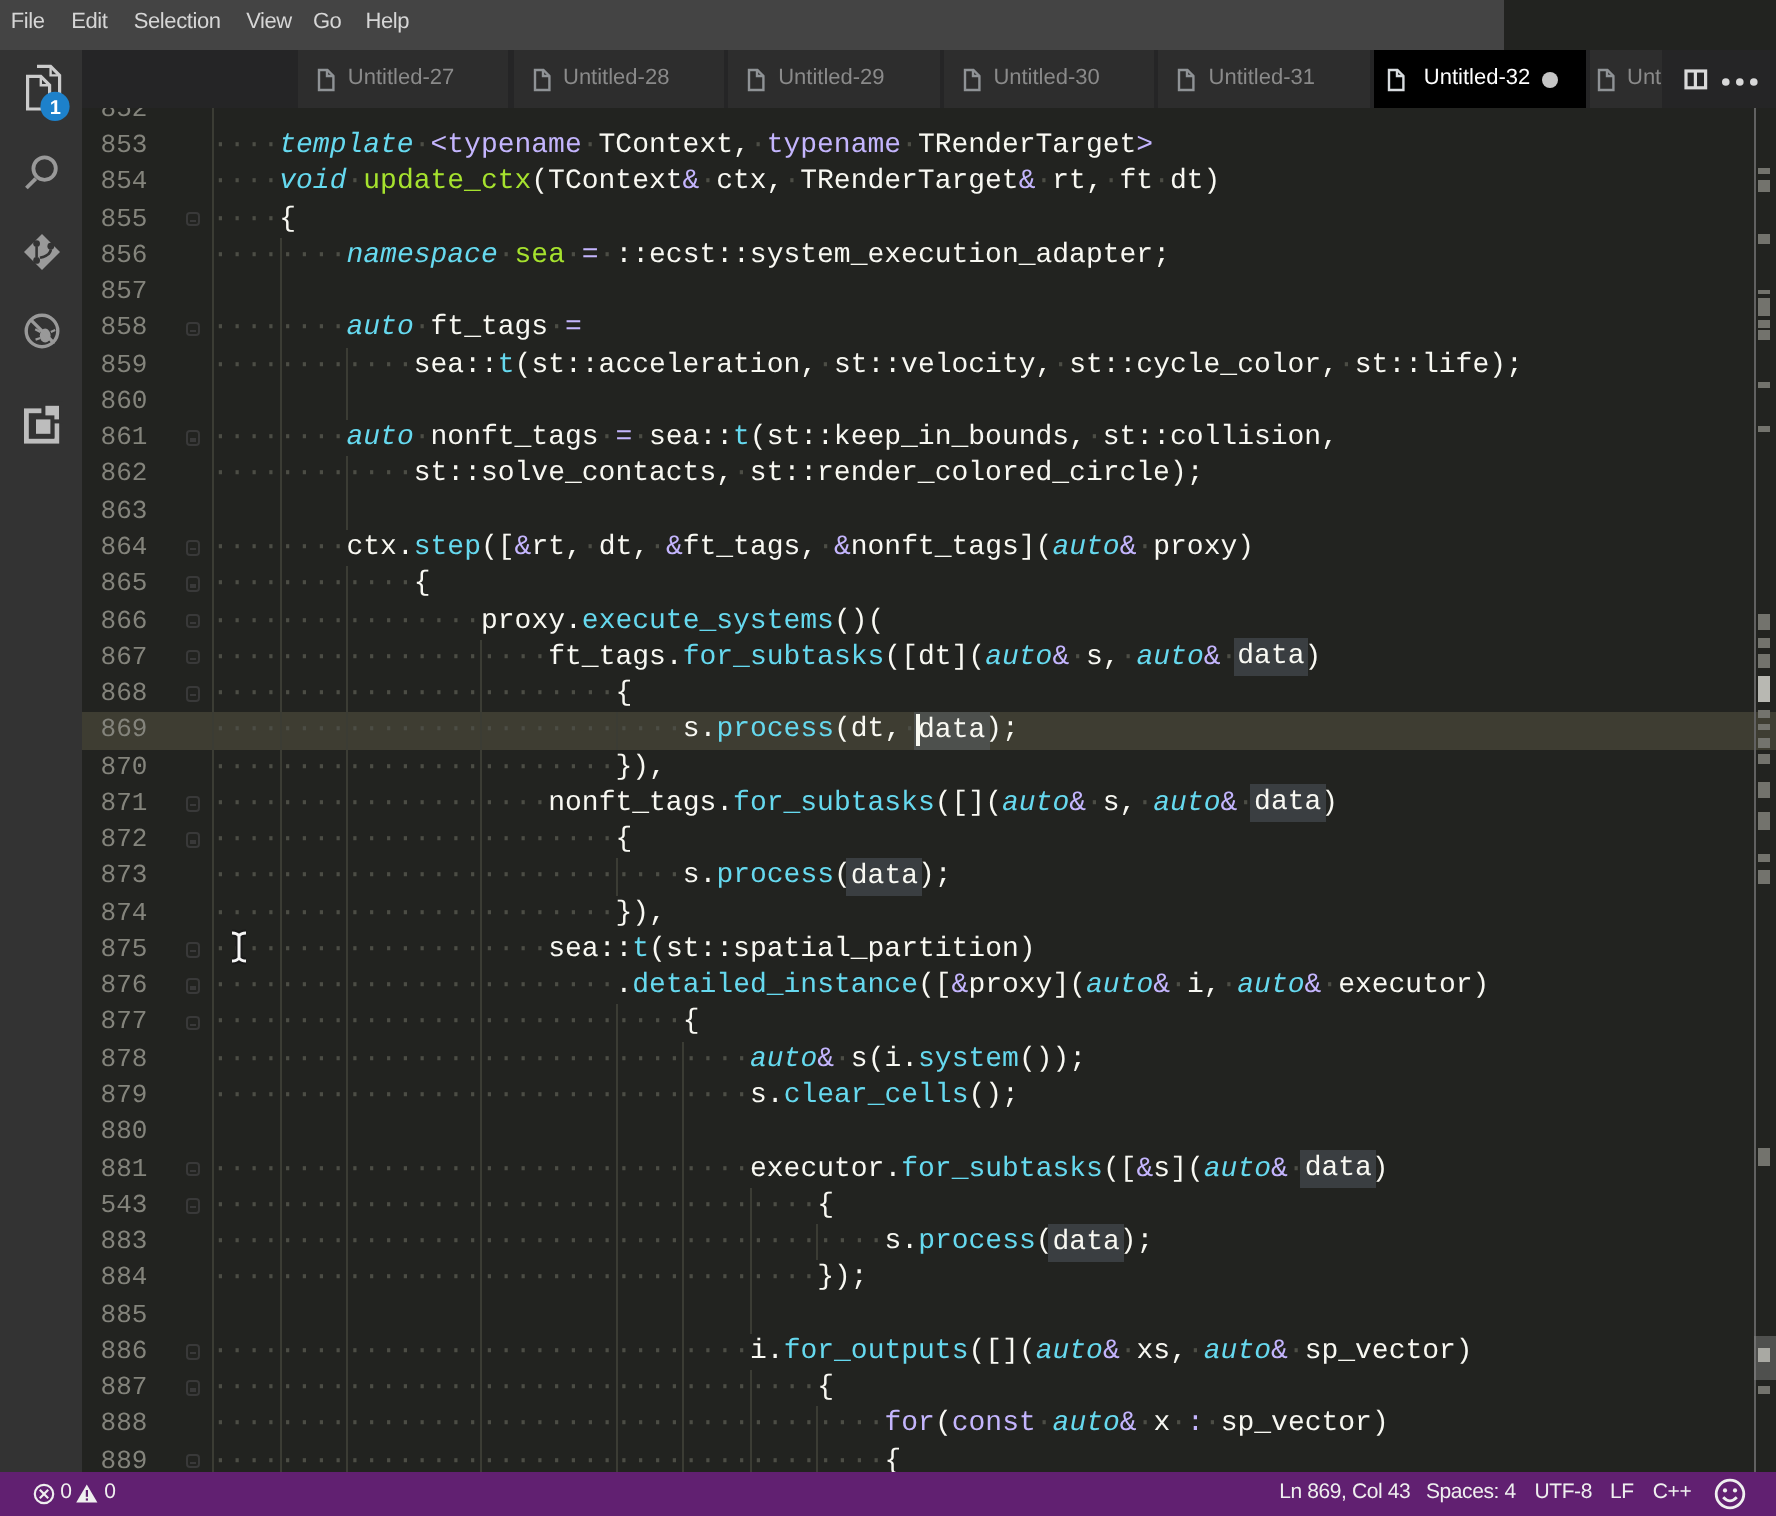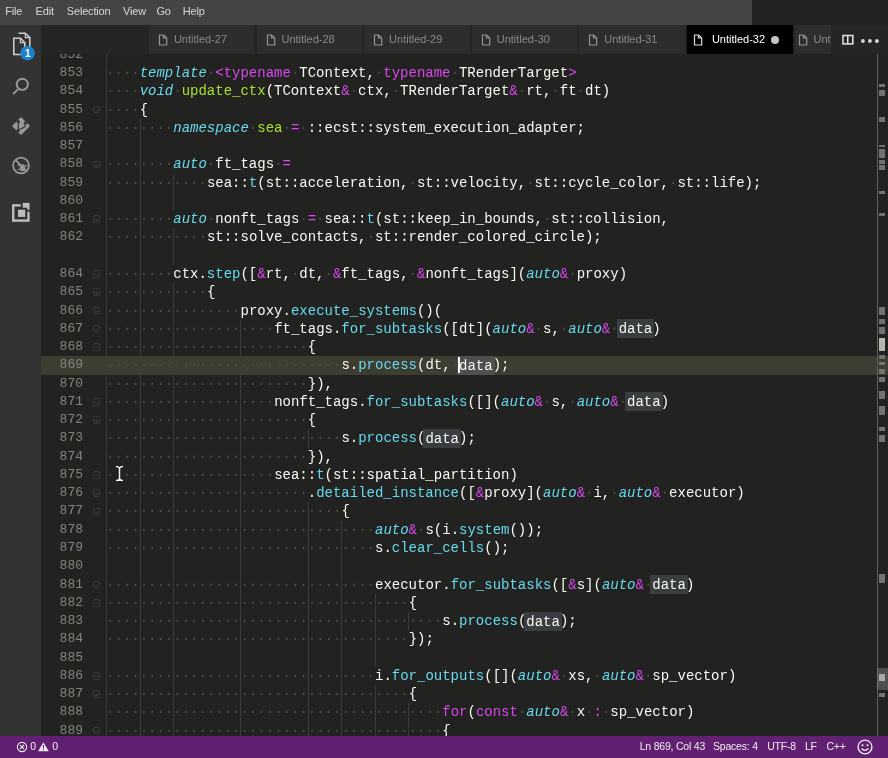--- a/index.html
+++ b/index.html
@@ -10,25 +10,25 @@
 .ti{position:absolute;left:9px;top:9px}
 .atab{background:#000000;color:#fff}
 .ptab .ti{left:3px}
 .atab .ti{left:6px}
 .ptab span{left:19px}
 .dot{position:absolute;left:84px !important;top:11px !important;width:8px;height:8px;border-radius:50%;background:#c5c5c5}
 #acts{position:absolute;right:0;top:0;width:56px;height:29px;background:#252526}
 #abar{position:absolute;left:0;top:25px;width:41px;bottom:22px;background:#333333}
 #editor{position:absolute;left:41px;top:54px;right:0;bottom:22px;background:#222320;overflow:hidden}
 .row{position:absolute;left:0;width:100%;height:18.27px;line-height:18.27px;font-family:"Liberation Mono",monospace;font-size:14px;white-space:pre}
-.ln{position:absolute;left:0;width:42px;text-align:right;color:#84847c;font-size:13px}
+.ln{position:absolute;left:0;width:42px;text-align:center;color:#84847c;font-size:13px}
 .ct{position:absolute;left:65.0px;color:#f8f8f2}
 .ct i{font-style:normal;color:#4c4d45}
 .k{color:#66d9ef;font-style:italic}
-.p{color:#d946ef}
+.p{color:#c4b5fd}
 .c{color:#66d9ef}
 .g{color:#a6e22e}
 .h{background:rgba(110,122,138,.32);padding:1.5px 2px;margin:0 -2px}
 .gd{position:absolute;width:1px;background:#3b3c34}
 .fold{position:absolute;left:51.5px;width:7.5px;height:7.5px;border:1px solid #393939;border-radius:2px}
 .fold i{display:block;margin:3px 1px 0;height:1.2px;background:#393939}
 #hlrow{position:absolute;left:0;right:0;top:302.32px;height:18.27px;background:#3e3d32}
 #cursor{position:absolute;left:416.8px;top:303.32px;width:2px;height:16px;background:#f8f8f0}
 #ruler{position:absolute;right:0;top:0;bottom:0;width:11px}
 #rborder{position:absolute;right:10px;top:0;bottom:0;width:1px;background:#616161}
@@ -225,39 +225,40 @@
 <div class="row" style="top:10.00px"><span class="ln">853</span><span class="ct"><i>·</i><i>·</i><i>·</i><i>·</i><span class="k">template</span><i>·</i><span class="p">&lt;typename</span><i>·</i>TContext,<i>·</i><span class="p">typename</span><i>·</i>TRenderTarget<span class="p">&gt;</span></span></div>
 <div class="row" style="top:28.27px"><span class="ln">854</span><span class="ct"><i>·</i><i>·</i><i>·</i><i>·</i><span class="k">void</span><i>·</i><span class="g">update_ctx</span>(TContext<span class="p">&amp;</span><i>·</i>ctx,<i>·</i>TRenderTarget<span class="p">&amp;</span><i>·</i>rt,<i>·</i>ft<i>·</i>dt)</span></div>
 <div class="row" style="top:46.54px"><span class="ln">855</span><span class="ct"><i>·</i><i>·</i><i>·</i><i>·</i>{</span></div>
 <div class="row" style="top:64.81px"><span class="ln">856</span><span class="ct"><i>·</i><i>·</i><i>·</i><i>·</i><i>·</i><i>·</i><i>·</i><i>·</i><span class="k">namespace</span><i>·</i><span class="g">sea</span><i>·</i><span class="p">=</span><i>·</i>::ecst::system_execution_adapter;</span></div>
 <div class="row" style="top:83.08px"><span class="ln">857</span><span class="ct"></span></div>
 <div class="row" style="top:101.35px"><span class="ln">858</span><span class="ct"><i>·</i><i>·</i><i>·</i><i>·</i><i>·</i><i>·</i><i>·</i><i>·</i><span class="k">auto</span><i>·</i>ft_tags<i>·</i><span class="p">=</span></span></div>
 <div class="row" style="top:119.62px"><span class="ln">859</span><span class="ct"><i>·</i><i>·</i><i>·</i><i>·</i><i>·</i><i>·</i><i>·</i><i>·</i><i>·</i><i>·</i><i>·</i><i>·</i>sea::<span class="c">t</span>(st::acceleration,<i>·</i>st::velocity,<i>·</i>st::cycle_color,<i>·</i>st::life);</span></div>
 <div class="row" style="top:137.89px"><span class="ln">860</span><span class="ct"></span></div>
 <div class="row" style="top:156.16px"><span class="ln">861</span><span class="ct"><i>·</i><i>·</i><i>·</i><i>·</i><i>·</i><i>·</i><i>·</i><i>·</i><span class="k">auto</span><i>·</i>nonft_tags<i>·</i><span class="p">=</span><i>·</i>sea::<span class="c">t</span>(st::keep_in_bounds,<i>·</i>st::collision,</span></div>
 <div class="row" style="top:174.43px"><span class="ln">862</span><span class="ct"><i>·</i><i>·</i><i>·</i><i>·</i><i>·</i><i>·</i><i>·</i><i>·</i><i>·</i><i>·</i><i>·</i><i>·</i>st::solve_contacts,<i>·</i>st::render_colored_circle);</span></div>
+<div class="row" style="top:192.70px"><span class="ln">863</span><span class="ct"></span></div>
 <div class="row" style="top:210.97px"><span class="ln">864</span><span class="ct"><i>·</i><i>·</i><i>·</i><i>·</i><i>·</i><i>·</i><i>·</i><i>·</i>ctx.<span class="c">step</span>([<span class="p">&amp;</span>rt,<i>·</i>dt,<i>·</i><span class="p">&amp;</span>ft_tags,<i>·</i><span class="p">&amp;</span>nonft_tags](<span class="k">auto</span><span class="p">&amp;</span><i>·</i>proxy)</span></div>
 <div class="row" style="top:229.24px"><span class="ln">865</span><span class="ct"><i>·</i><i>·</i><i>·</i><i>·</i><i>·</i><i>·</i><i>·</i><i>·</i><i>·</i><i>·</i><i>·</i><i>·</i>{</span></div>
 <div class="row" style="top:247.51px"><span class="ln">866</span><span class="ct"><i>·</i><i>·</i><i>·</i><i>·</i><i>·</i><i>·</i><i>·</i><i>·</i><i>·</i><i>·</i><i>·</i><i>·</i><i>·</i><i>·</i><i>·</i><i>·</i>proxy.<span class="c">execute_systems</span>()(</span></div>
 <div class="row" style="top:265.78px"><span class="ln">867</span><span class="ct"><i>·</i><i>·</i><i>·</i><i>·</i><i>·</i><i>·</i><i>·</i><i>·</i><i>·</i><i>·</i><i>·</i><i>·</i><i>·</i><i>·</i><i>·</i><i>·</i><i>·</i><i>·</i><i>·</i><i>·</i>ft_tags.<span class="c">for_subtasks</span>([dt](<span class="k">auto</span><span class="p">&amp;</span><i>·</i>s,<i>·</i><span class="k">auto</span><span class="p">&amp;</span><i>·</i><span class="h">data</span>)</span></div>
 <div class="row" style="top:284.05px"><span class="ln">868</span><span class="ct"><i>·</i><i>·</i><i>·</i><i>·</i><i>·</i><i>·</i><i>·</i><i>·</i><i>·</i><i>·</i><i>·</i><i>·</i><i>·</i><i>·</i><i>·</i><i>·</i><i>·</i><i>·</i><i>·</i><i>·</i><i>·</i><i>·</i><i>·</i><i>·</i>{</span></div>
 <div class="row" style="top:302.32px"><span class="ln">869</span><span class="ct"><i>·</i><i>·</i><i>·</i><i>·</i><i>·</i><i>·</i><i>·</i><i>·</i><i>·</i><i>·</i><i>·</i><i>·</i><i>·</i><i>·</i><i>·</i><i>·</i><i>·</i><i>·</i><i>·</i><i>·</i><i>·</i><i>·</i><i>·</i><i>·</i><i>·</i><i>·</i><i>·</i><i>·</i>s.<span class="c">process</span>(dt,<i>·</i><span class="h">data</span>);</span></div>
 <div class="row" style="top:320.59px"><span class="ln">870</span><span class="ct"><i>·</i><i>·</i><i>·</i><i>·</i><i>·</i><i>·</i><i>·</i><i>·</i><i>·</i><i>·</i><i>·</i><i>·</i><i>·</i><i>·</i><i>·</i><i>·</i><i>·</i><i>·</i><i>·</i><i>·</i><i>·</i><i>·</i><i>·</i><i>·</i>}),</span></div>
 <div class="row" style="top:338.86px"><span class="ln">871</span><span class="ct"><i>·</i><i>·</i><i>·</i><i>·</i><i>·</i><i>·</i><i>·</i><i>·</i><i>·</i><i>·</i><i>·</i><i>·</i><i>·</i><i>·</i><i>·</i><i>·</i><i>·</i><i>·</i><i>·</i><i>·</i>nonft_tags.<span class="c">for_subtasks</span>([](<span class="k">auto</span><span class="p">&amp;</span><i>·</i>s,<i>·</i><span class="k">auto</span><span class="p">&amp;</span><i>·</i><span class="h">data</span>)</span></div>
 <div class="row" style="top:357.13px"><span class="ln">872</span><span class="ct"><i>·</i><i>·</i><i>·</i><i>·</i><i>·</i><i>·</i><i>·</i><i>·</i><i>·</i><i>·</i><i>·</i><i>·</i><i>·</i><i>·</i><i>·</i><i>·</i><i>·</i><i>·</i><i>·</i><i>·</i><i>·</i><i>·</i><i>·</i><i>·</i>{</span></div>
 <div class="row" style="top:375.40px"><span class="ln">873</span><span class="ct"><i>·</i><i>·</i><i>·</i><i>·</i><i>·</i><i>·</i><i>·</i><i>·</i><i>·</i><i>·</i><i>·</i><i>·</i><i>·</i><i>·</i><i>·</i><i>·</i><i>·</i><i>·</i><i>·</i><i>·</i><i>·</i><i>·</i><i>·</i><i>·</i><i>·</i><i>·</i><i>·</i><i>·</i>s.<span class="c">process</span>(<span class="h">data</span>);</span></div>
 <div class="row" style="top:393.67px"><span class="ln">874</span><span class="ct"><i>·</i><i>·</i><i>·</i><i>·</i><i>·</i><i>·</i><i>·</i><i>·</i><i>·</i><i>·</i><i>·</i><i>·</i><i>·</i><i>·</i><i>·</i><i>·</i><i>·</i><i>·</i><i>·</i><i>·</i><i>·</i><i>·</i><i>·</i><i>·</i>}),</span></div>
 <div class="row" style="top:411.94px"><span class="ln">875</span><span class="ct"><i>·</i><i>·</i><i>·</i><i>·</i><i>·</i><i>·</i><i>·</i><i>·</i><i>·</i><i>·</i><i>·</i><i>·</i><i>·</i><i>·</i><i>·</i><i>·</i><i>·</i><i>·</i><i>·</i><i>·</i>sea::<span class="c">t</span>(st::spatial_partition)</span></div>
 <div class="row" style="top:430.21px"><span class="ln">876</span><span class="ct"><i>·</i><i>·</i><i>·</i><i>·</i><i>·</i><i>·</i><i>·</i><i>·</i><i>·</i><i>·</i><i>·</i><i>·</i><i>·</i><i>·</i><i>·</i><i>·</i><i>·</i><i>·</i><i>·</i><i>·</i><i>·</i><i>·</i><i>·</i><i>·</i>.<span class="c">detailed_instance</span>([<span class="p">&amp;</span>proxy](<span class="k">auto</span><span class="p">&amp;</span><i>·</i>i,<i>·</i><span class="k">auto</span><span class="p">&amp;</span><i>·</i>executor)</span></div>
 <div class="row" style="top:448.48px"><span class="ln">877</span><span class="ct"><i>·</i><i>·</i><i>·</i><i>·</i><i>·</i><i>·</i><i>·</i><i>·</i><i>·</i><i>·</i><i>·</i><i>·</i><i>·</i><i>·</i><i>·</i><i>·</i><i>·</i><i>·</i><i>·</i><i>·</i><i>·</i><i>·</i><i>·</i><i>·</i><i>·</i><i>·</i><i>·</i><i>·</i>{</span></div>
 <div class="row" style="top:466.75px"><span class="ln">878</span><span class="ct"><i>·</i><i>·</i><i>·</i><i>·</i><i>·</i><i>·</i><i>·</i><i>·</i><i>·</i><i>·</i><i>·</i><i>·</i><i>·</i><i>·</i><i>·</i><i>·</i><i>·</i><i>·</i><i>·</i><i>·</i><i>·</i><i>·</i><i>·</i><i>·</i><i>·</i><i>·</i><i>·</i><i>·</i><i>·</i><i>·</i><i>·</i><i>·</i><span class="k">auto</span><span class="p">&amp;</span><i>·</i>s(i.<span class="c">system</span>());</span></div>
 <div class="row" style="top:485.02px"><span class="ln">879</span><span class="ct"><i>·</i><i>·</i><i>·</i><i>·</i><i>·</i><i>·</i><i>·</i><i>·</i><i>·</i><i>·</i><i>·</i><i>·</i><i>·</i><i>·</i><i>·</i><i>·</i><i>·</i><i>·</i><i>·</i><i>·</i><i>·</i><i>·</i><i>·</i><i>·</i><i>·</i><i>·</i><i>·</i><i>·</i><i>·</i><i>·</i><i>·</i><i>·</i>s.<span class="c">clear_cells</span>();</span></div>
 <div class="row" style="top:503.29px"><span class="ln">880</span><span class="ct"></span></div>
 <div class="row" style="top:521.56px"><span class="ln">881</span><span class="ct"><i>·</i><i>·</i><i>·</i><i>·</i><i>·</i><i>·</i><i>·</i><i>·</i><i>·</i><i>·</i><i>·</i><i>·</i><i>·</i><i>·</i><i>·</i><i>·</i><i>·</i><i>·</i><i>·</i><i>·</i><i>·</i><i>·</i><i>·</i><i>·</i><i>·</i><i>·</i><i>·</i><i>·</i><i>·</i><i>·</i><i>·</i><i>·</i>executor.<span class="c">for_subtasks</span>([<span class="p">&amp;</span>s](<span class="k">auto</span><span class="p">&amp;</span><i>·</i><span class="h">data</span>)</span></div>
-<div class="row" style="top:539.83px"><span class="ln">882</span><span class="ct"><i>·</i><i>·</i><i>·</i><i>·</i><i>·</i><i>·</i><i>·</i><i>·</i><i>·</i><i>·</i><i>·</i><i>·</i><i>·</i><i>·</i><i>·</i><i>·</i><i>·</i><i>·</i><i>·</i><i>·</i><i>·</i><i>·</i><i>·</i><i>·</i><i>·</i><i>·</i><i>·</i><i>·</i><i>·</i><i>·</i><i>·</i><i>·</i><i>·</i><i>·</i><i>·</i><i>·</i>{</span></div>
+<div class="row" style="top:539.83px"><span class="ln">543</span><span class="ct"><i>·</i><i>·</i><i>·</i><i>·</i><i>·</i><i>·</i><i>·</i><i>·</i><i>·</i><i>·</i><i>·</i><i>·</i><i>·</i><i>·</i><i>·</i><i>·</i><i>·</i><i>·</i><i>·</i><i>·</i><i>·</i><i>·</i><i>·</i><i>·</i><i>·</i><i>·</i><i>·</i><i>·</i><i>·</i><i>·</i><i>·</i><i>·</i><i>·</i><i>·</i><i>·</i><i>·</i>{</span></div>
 <div class="row" style="top:558.10px"><span class="ln">883</span><span class="ct"><i>·</i><i>·</i><i>·</i><i>·</i><i>·</i><i>·</i><i>·</i><i>·</i><i>·</i><i>·</i><i>·</i><i>·</i><i>·</i><i>·</i><i>·</i><i>·</i><i>·</i><i>·</i><i>·</i><i>·</i><i>·</i><i>·</i><i>·</i><i>·</i><i>·</i><i>·</i><i>·</i><i>·</i><i>·</i><i>·</i><i>·</i><i>·</i><i>·</i><i>·</i><i>·</i><i>·</i><i>·</i><i>·</i><i>·</i><i>·</i>s.<span class="c">process</span>(<span class="h">data</span>);</span></div>
 <div class="row" style="top:576.37px"><span class="ln">884</span><span class="ct"><i>·</i><i>·</i><i>·</i><i>·</i><i>·</i><i>·</i><i>·</i><i>·</i><i>·</i><i>·</i><i>·</i><i>·</i><i>·</i><i>·</i><i>·</i><i>·</i><i>·</i><i>·</i><i>·</i><i>·</i><i>·</i><i>·</i><i>·</i><i>·</i><i>·</i><i>·</i><i>·</i><i>·</i><i>·</i><i>·</i><i>·</i><i>·</i><i>·</i><i>·</i><i>·</i><i>·</i>});</span></div>
 <div class="row" style="top:594.64px"><span class="ln">885</span><span class="ct"></span></div>
 <div class="row" style="top:612.91px"><span class="ln">886</span><span class="ct"><i>·</i><i>·</i><i>·</i><i>·</i><i>·</i><i>·</i><i>·</i><i>·</i><i>·</i><i>·</i><i>·</i><i>·</i><i>·</i><i>·</i><i>·</i><i>·</i><i>·</i><i>·</i><i>·</i><i>·</i><i>·</i><i>·</i><i>·</i><i>·</i><i>·</i><i>·</i><i>·</i><i>·</i><i>·</i><i>·</i><i>·</i><i>·</i>i.<span class="c">for_outputs</span>([](<span class="k">auto</span><span class="p">&amp;</span><i>·</i>xs,<i>·</i><span class="k">auto</span><span class="p">&amp;</span><i>·</i>sp_vector)</span></div>
 <div class="row" style="top:631.18px"><span class="ln">887</span><span class="ct"><i>·</i><i>·</i><i>·</i><i>·</i><i>·</i><i>·</i><i>·</i><i>·</i><i>·</i><i>·</i><i>·</i><i>·</i><i>·</i><i>·</i><i>·</i><i>·</i><i>·</i><i>·</i><i>·</i><i>·</i><i>·</i><i>·</i><i>·</i><i>·</i><i>·</i><i>·</i><i>·</i><i>·</i><i>·</i><i>·</i><i>·</i><i>·</i><i>·</i><i>·</i><i>·</i><i>·</i>{</span></div>
 <div class="row" style="top:649.45px"><span class="ln">888</span><span class="ct"><i>·</i><i>·</i><i>·</i><i>·</i><i>·</i><i>·</i><i>·</i><i>·</i><i>·</i><i>·</i><i>·</i><i>·</i><i>·</i><i>·</i><i>·</i><i>·</i><i>·</i><i>·</i><i>·</i><i>·</i><i>·</i><i>·</i><i>·</i><i>·</i><i>·</i><i>·</i><i>·</i><i>·</i><i>·</i><i>·</i><i>·</i><i>·</i><i>·</i><i>·</i><i>·</i><i>·</i><i>·</i><i>·</i><i>·</i><i>·</i><span class="p">for</span>(<span class="p">const</span><i>·</i><span class="k">auto</span><span class="p">&amp;</span><i>·</i>x<i>·</i><span class="p">:</span><i>·</i>sp_vector)</span></div>
 <div class="row" style="top:667.72px"><span class="ln">889</span><span class="ct"><i>·</i><i>·</i><i>·</i><i>·</i><i>·</i><i>·</i><i>·</i><i>·</i><i>·</i><i>·</i><i>·</i><i>·</i><i>·</i><i>·</i><i>·</i><i>·</i><i>·</i><i>·</i><i>·</i><i>·</i><i>·</i><i>·</i><i>·</i><i>·</i><i>·</i><i>·</i><i>·</i><i>·</i><i>·</i><i>·</i><i>·</i><i>·</i><i>·</i><i>·</i><i>·</i><i>·</i><i>·</i><i>·</i><i>·</i><i>·</i>{</span></div>
 <div id="cursor"></div>
 <div id="rborder"></div>
 <div id="ruler">

